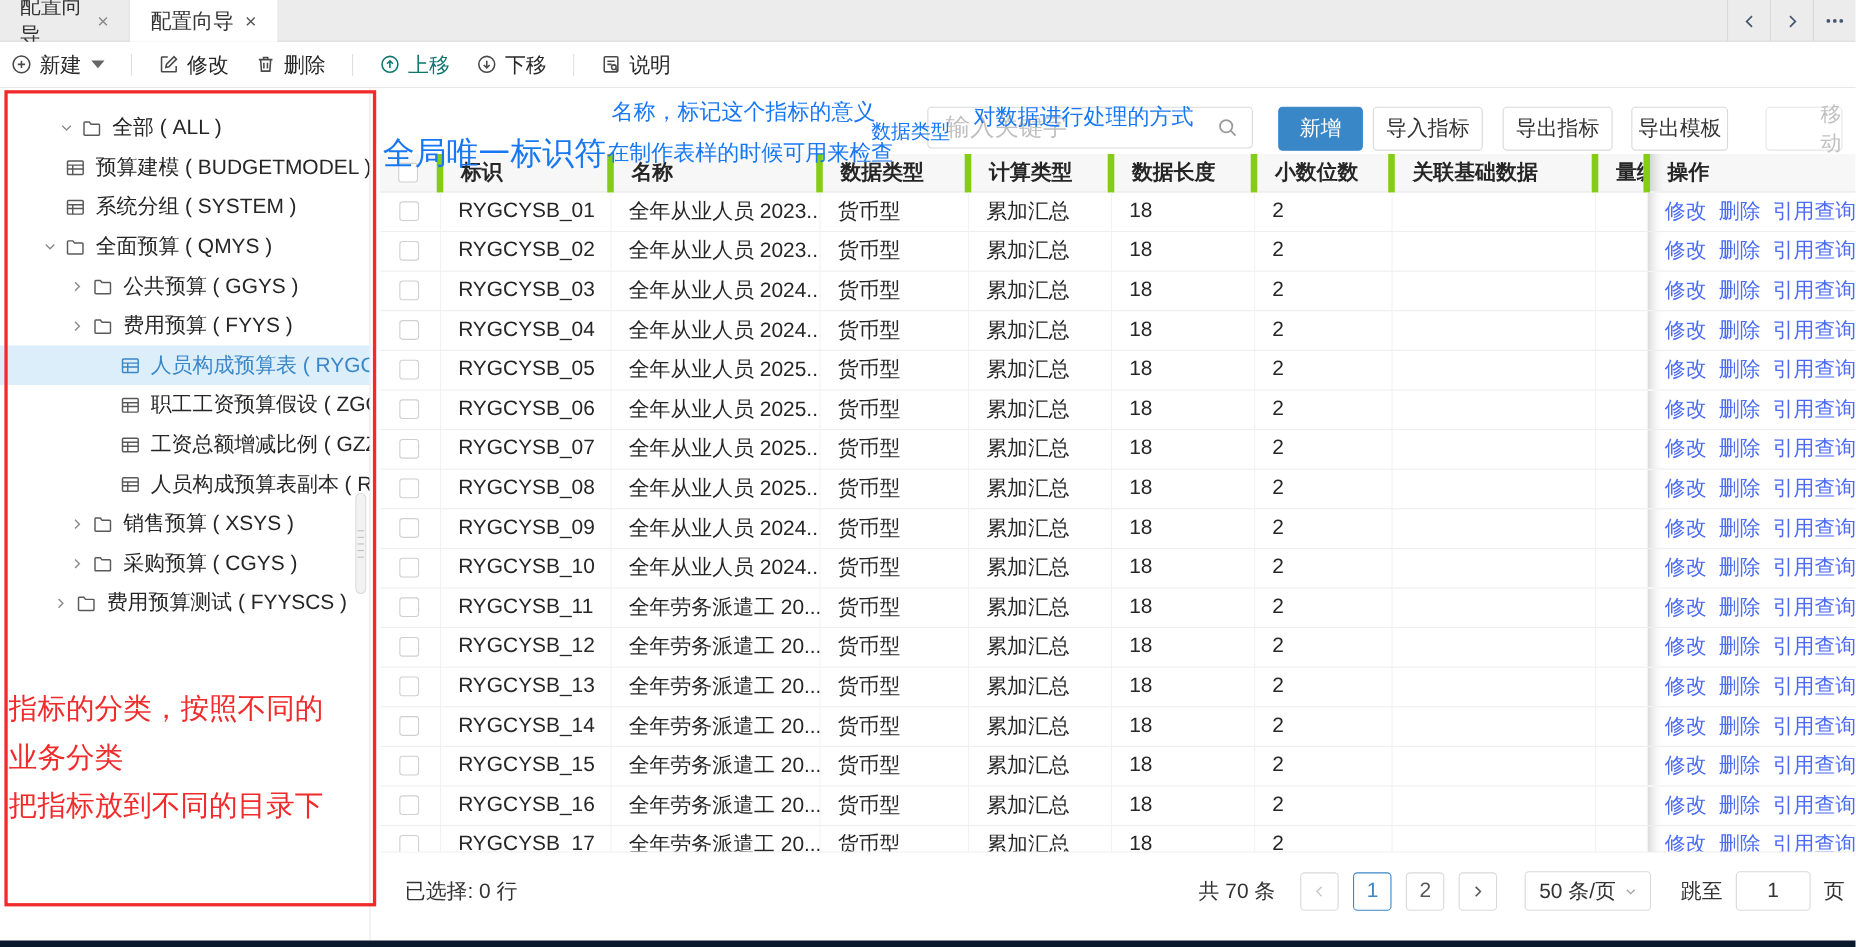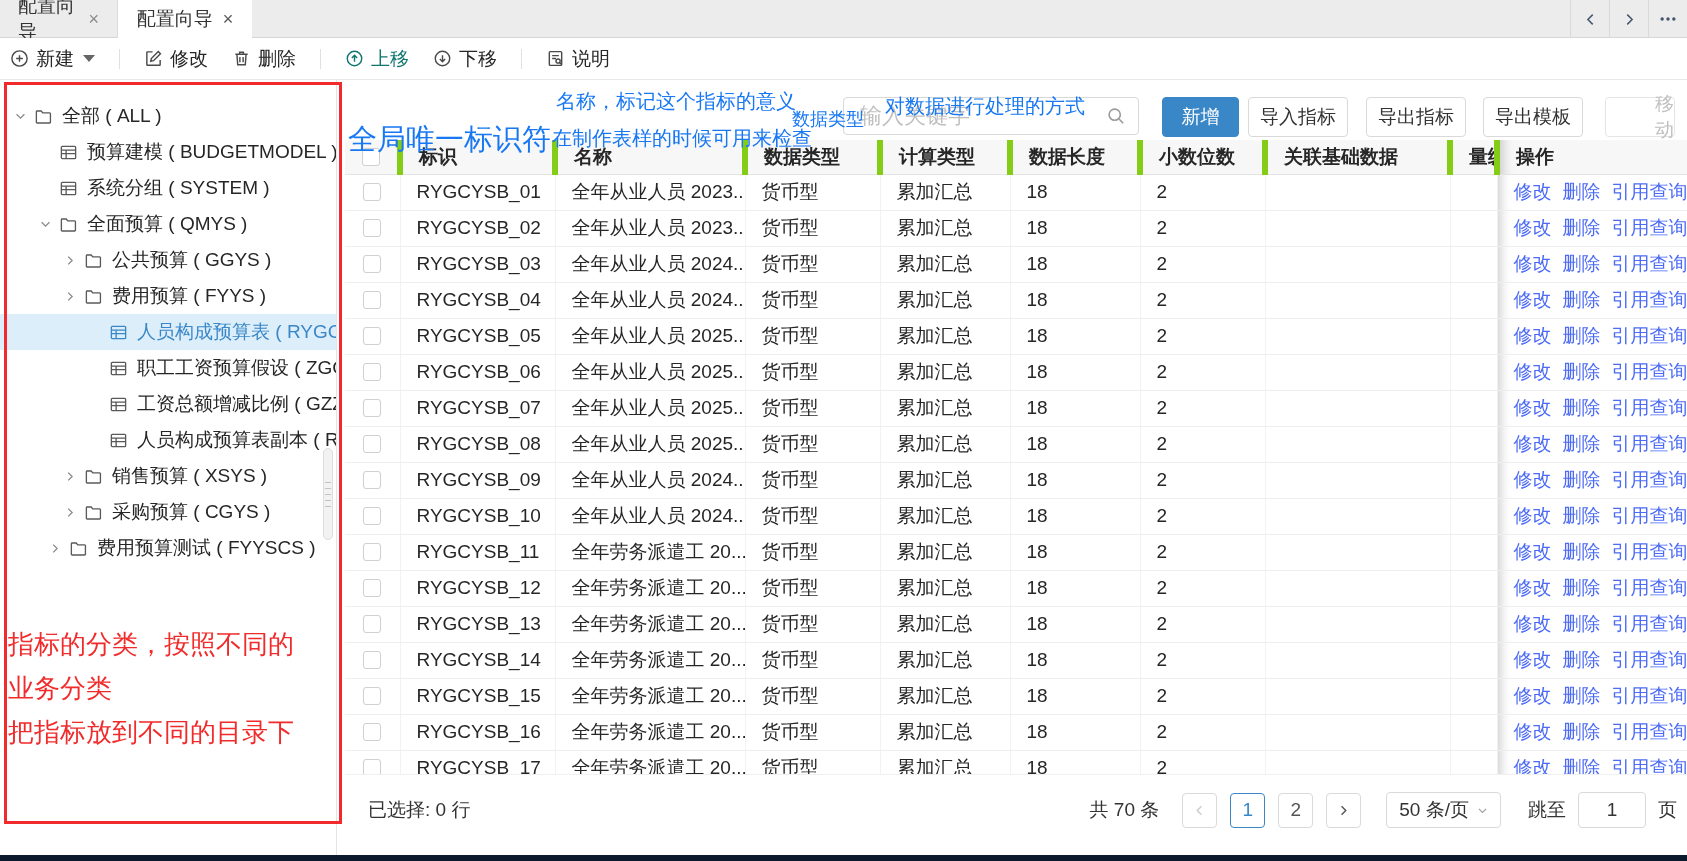--- a/index.html
+++ b/index.html
@@ -52,21 +52,21 @@
                 border-radius:4px; display:flex; align-items:center; padding:0 12px 0 16px; }
   .search-box .ph { flex:1; font-size:22px; color:#c0c0c0; }
   .search-box .mag { color:#9a9a9a; }
   .btn { position:absolute; top:17px; height:40px; border:1px solid #d9d9d9; border-radius:4px; background:#fff;
          font-size:19px; color:#333; display:flex; align-items:center; justify-content:center;text-align:right; }
   .btn.primary { background:#3a87c8; border-color:#3a87c8; color:#fff; }
   .btn.disabled { color:#c0c0c0; border-color:#e5e5e5; }
   .b-add { left:825px; width:77px; }
   .b-import { left:911px; width:100px; }
   .b-export { left:1029px; width:100px; }
-  .b-tpl { left:1146px; width:100px; }
+  .b-tpl { left:1146px; width:88px; }
   .b-move { left:1268px; width:70px;padding-left:34px; }
 
   
   .table-wrap { position:absolute; left:8px; top:60px; width:1342px; height:635px; overflow:hidden;
                 border-bottom:1px solid #f0f0f0; }
   table { border-collapse:collapse; table-layout:fixed; width:1342px; font-size:19px; }
   th { height:34px; background:#f7f7f7; font-weight:700; color:#262626; text-align:left; padding:0 8px 0 16px;
        border-bottom:1px solid #e4e4e4; border-right:6px solid #84cc16; white-space:nowrap; overflow:hidden; }
   td { height:36px; color:#262626; padding:0 8px 0 16px; border-bottom:1px solid #eeeeee;
        border-right:1px solid #f2f2f2; white-space:nowrap; overflow:hidden; }
@@ -205,21 +205,21 @@
             <circle cx="12.7" cy="12.7" r="2.2"></circle>
             <path d="M14.4 14.4l1.7 1.7"></path>
           </svg>
       </span>
       <span>说明</span>
     </div>
   </div>
 
   <div class="sidebar">
     <div class="tree">
-        <div class="tree-item folder open" style="padding-left: 14px;">
+        <div class="tree-item folder open" style="padding-left: 14px; margin-left: 40px;">
     <span class="slot-caret">
       <span class="c-open">
         <svg width="13" height="13" viewBox="0 0 20 20" fill="none" stroke="currentColor" stroke-width="2">
                 <path d="M4 6.5l6 6 6-6"></path>
               </svg>
       </span>
 
     </span>
     <span class="slot-icon">
       <span class="i-folder">

